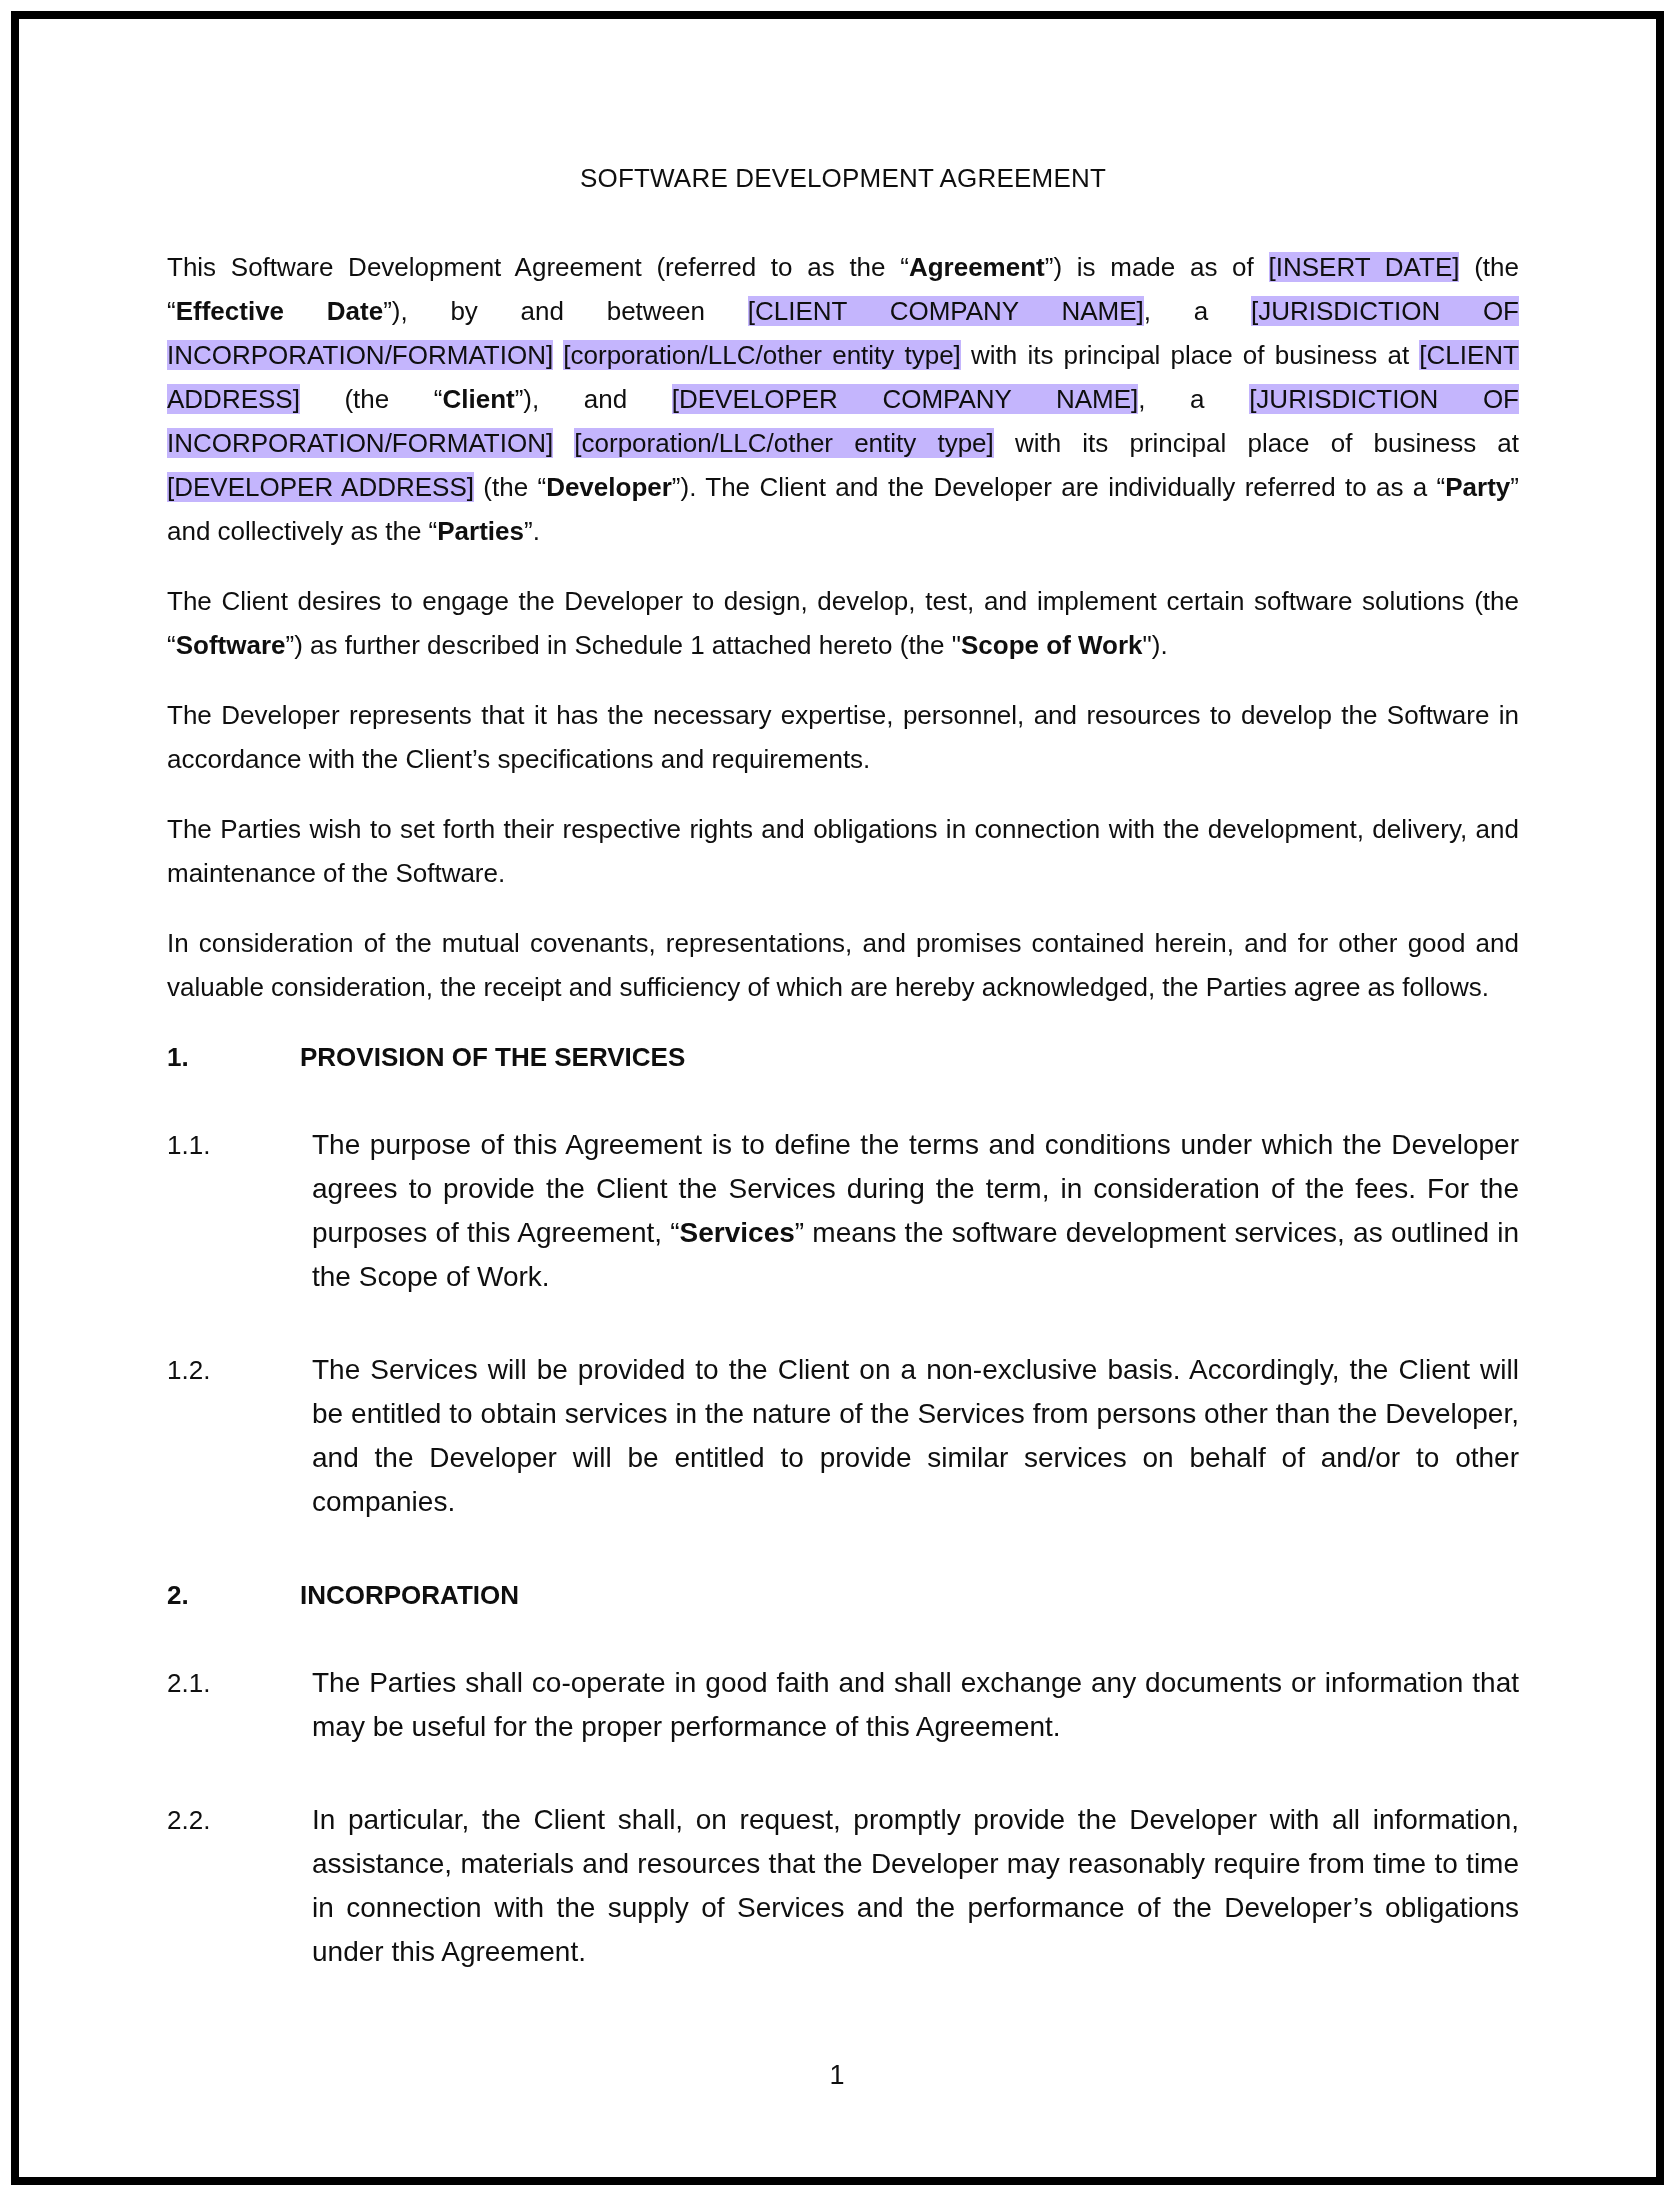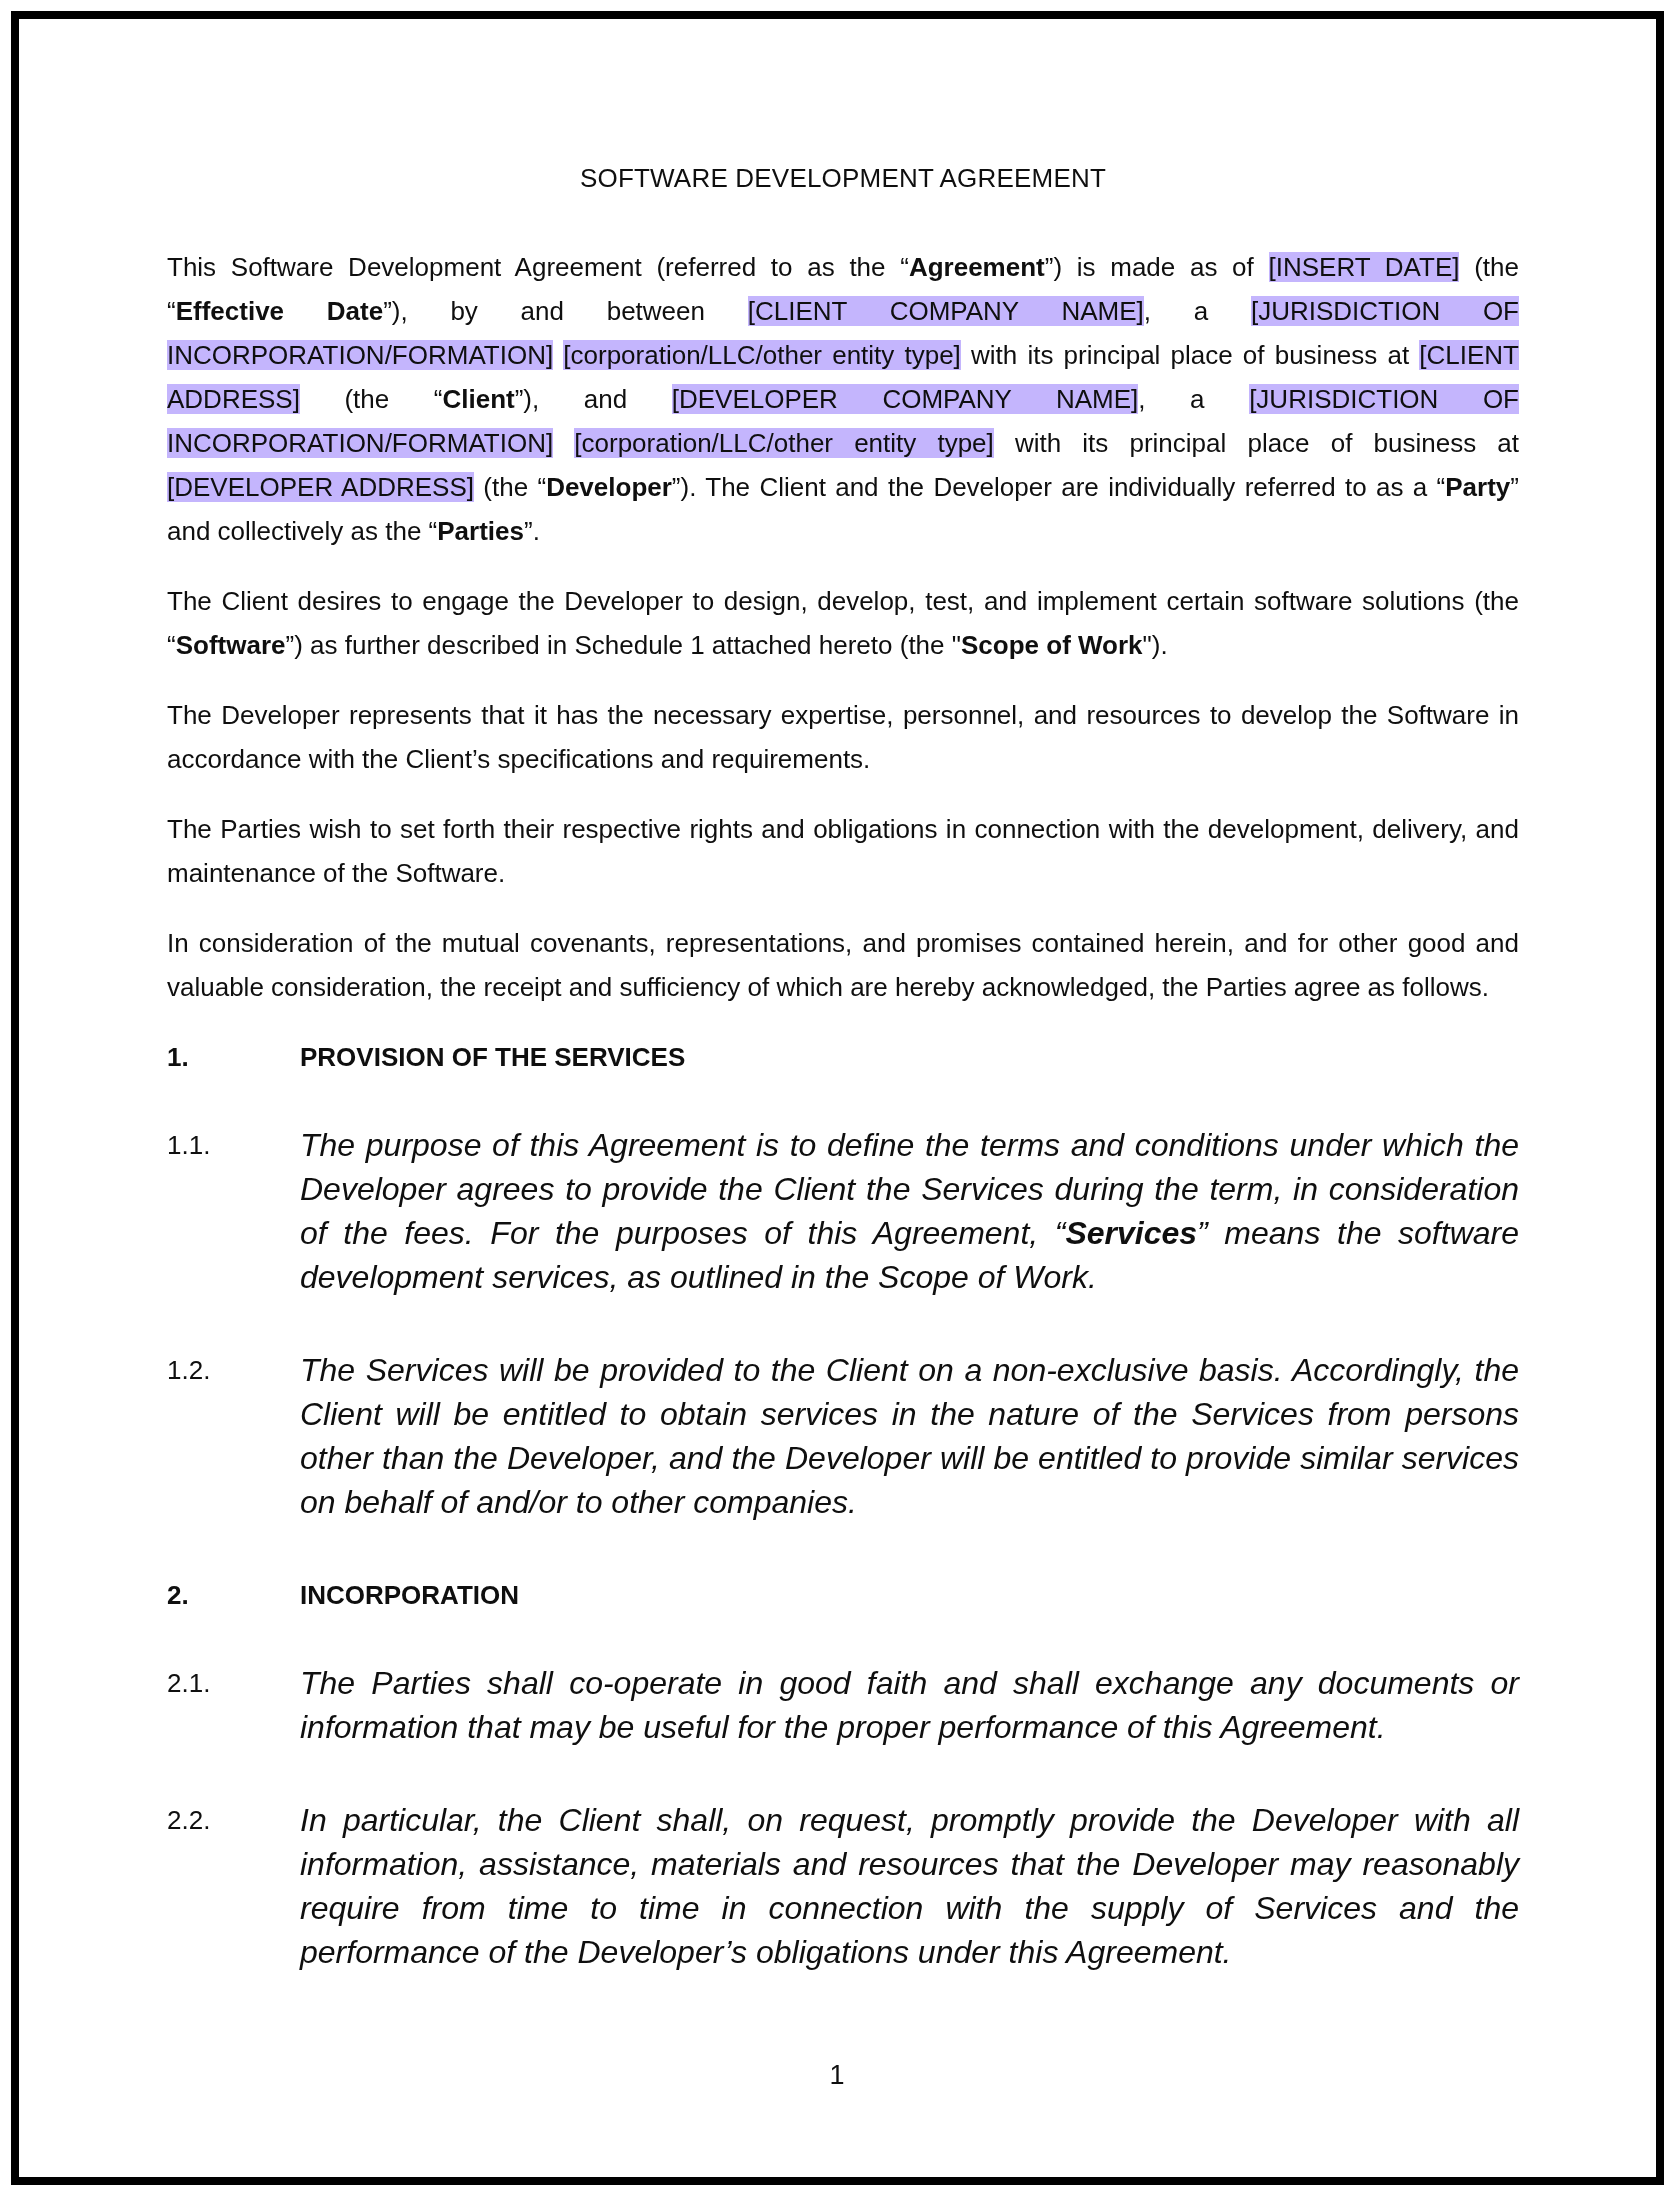--- a/index.html
+++ b/index.html
@@ -42,34 +42,34 @@
     display: flex;
     margin-top: 19.3px;
     margin-bottom: 44px;
     font-weight: bold;
     font-size: 26px;
     line-height: 44px;
   }
   .item {
     display: flex;
     margin-bottom: 49px;
+    gap: 12px;
   }
   .num-col {
     flex: 0 0 133px;
     width: 133px;
     font-size: 26px;
     line-height: 44px;
   }
   .sec-heading .num-col { font-weight: bold; }
   .item-text {
     flex: 1;
-    font-size: 32px;
+    font-size: 28px;
     line-height: 44px;
     text-align: justify;
-    font-style: italic;
   }
   .page-number {
     position: absolute;
     bottom: 104px;
     left: 0;
     width: 100%;
     text-align: center;
     font-size: 27px;
   }
 </style>

